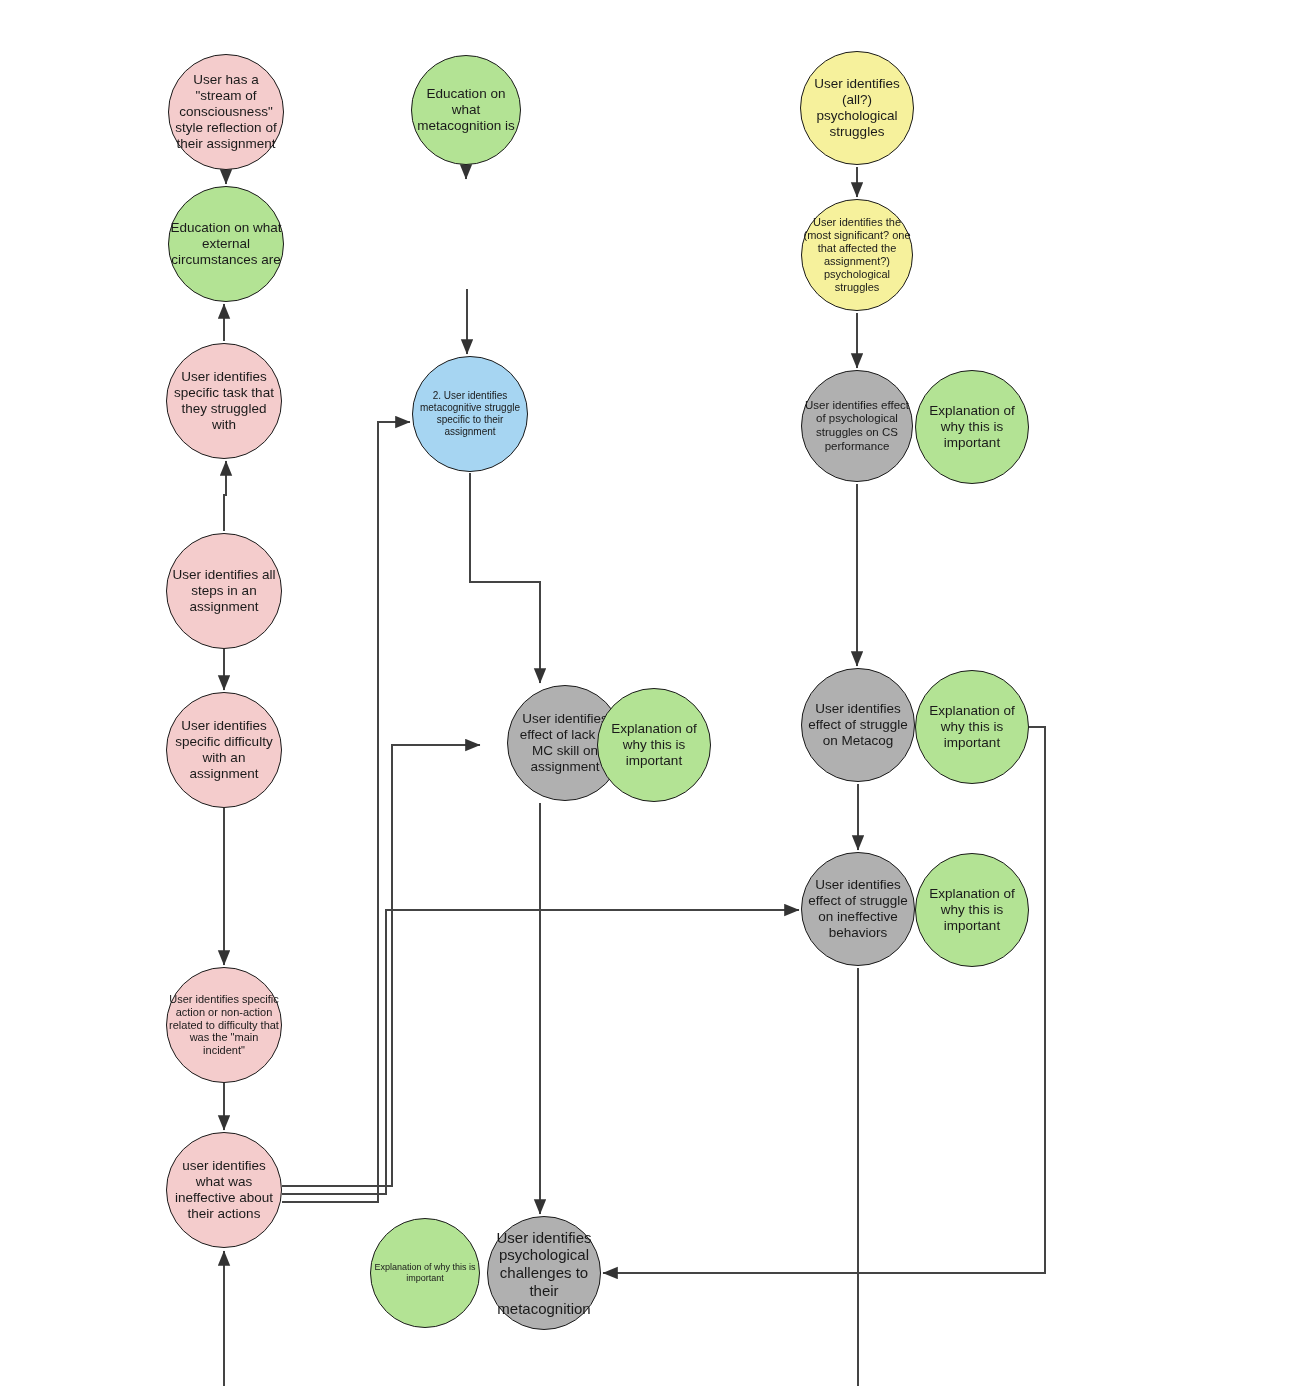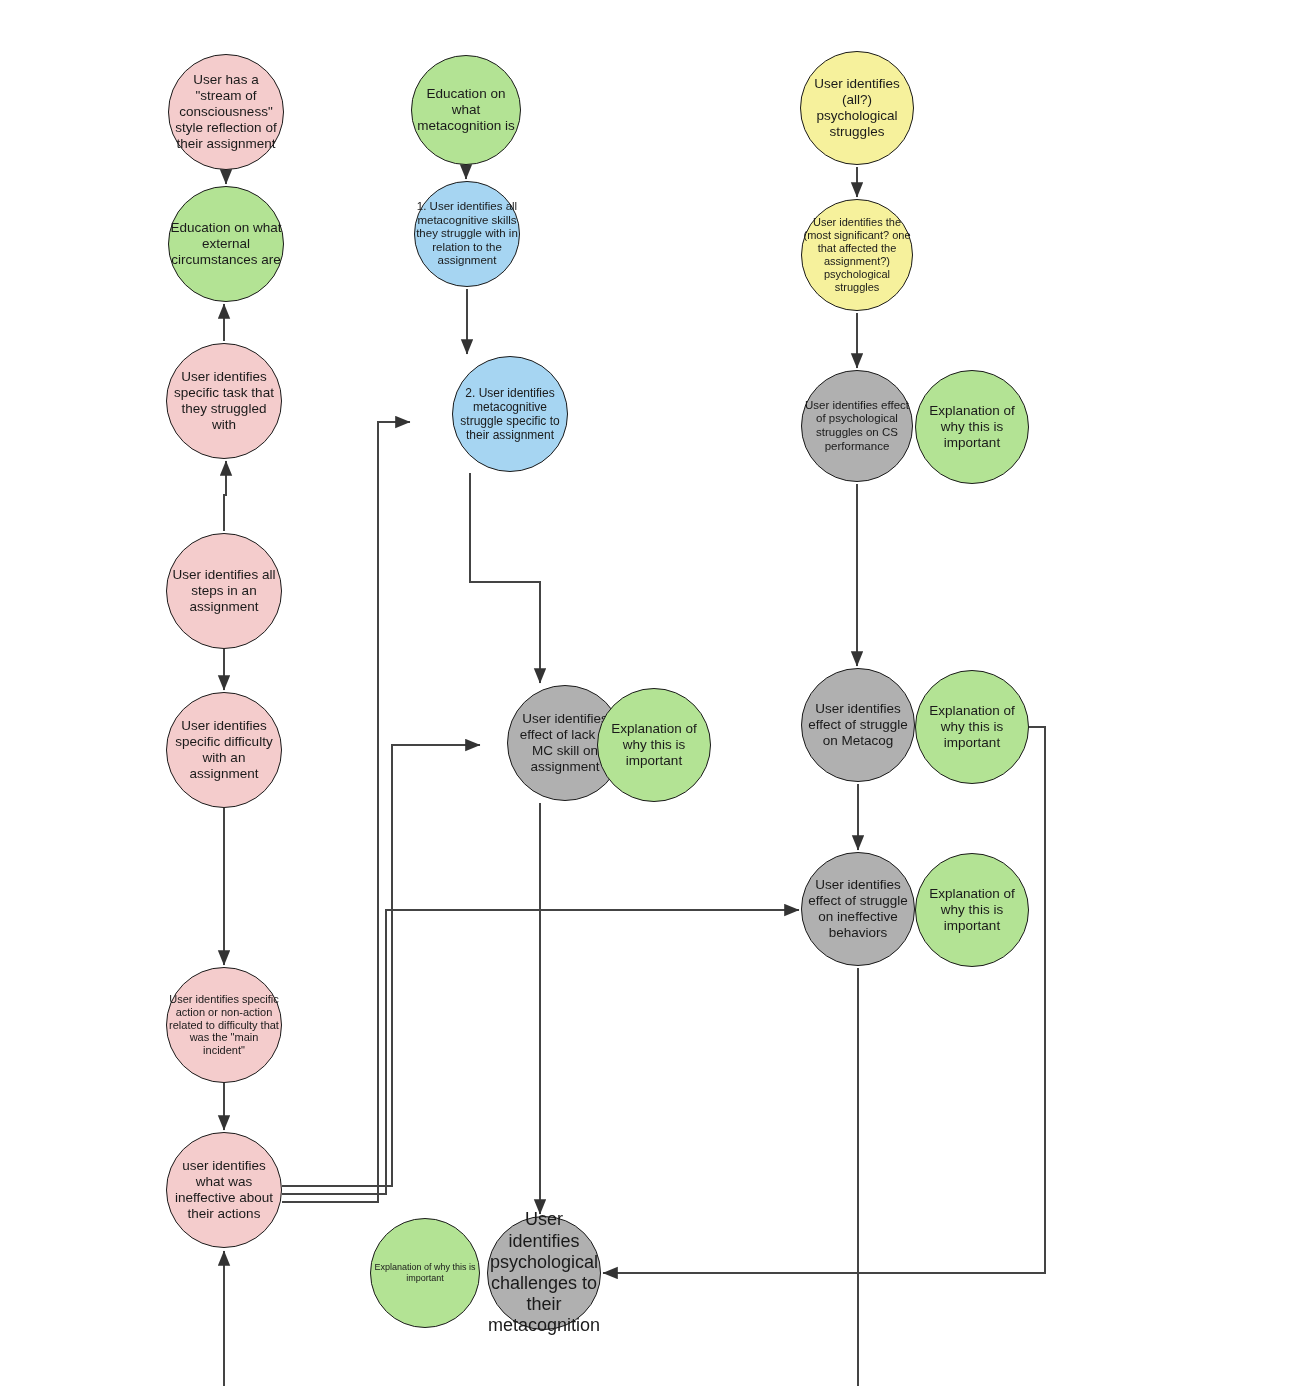--- a/index.html
+++ b/index.html
@@ -77,33 +77,30 @@
   <div class="node" style="left: 166px; top: 967px; width: 116px; height: 116px; background: rgb(244, 204, 204); font-size: 11px; border-color: rgb(26, 26, 26);">
     <span class="lbl">User identifies specific action or non-action related to difficulty that was the "main incident"</span>
   </div>
   <div class="node" style="left: 166px; top: 1132px; width: 116px; height: 116px; background: rgb(244, 204, 204); font-size: 13.5px; border-color: rgb(26, 26, 26); align-items: center;">
     <span class="lbl">user identifies what was ineffective about their actions</span>
   </div>
 
   <div class="node" style="left: 411px; top: 55px; width: 110px; height: 110px; background: rgb(179, 227, 148); font-size: 13.5px; border-color: rgb(26, 26, 26);">
     <span class="lbl">Education on what metacognition is</span>
   </div>
-  <div class="node" style="left: 414px; top: 181px; width: 106px; height: 106px; background: rgb(166, 213, 242); font-size: 11.5px; border-color: rgb(26, 26, 26);">
-    <span class="lbl">1. User identifies all metacognitive skills they struggle with in relation to the assignment</span>
-  </div>
-  <div class="node" style="left: 412px; top: 356px; width: 116px; height: 116px; background: rgb(166, 213, 242); font-size: 12px; border-color: rgb(26, 26, 26); margin-left: 40px;">
+  <div class="node" style="left: 412px; top: 356px; width: 116px; height: 116px; background: rgb(166, 213, 242); font-size: 10px; border-color: rgb(26, 26, 26);">
     <span class="lbl">2. User identifies metacognitive struggle specific to their assignment</span>
   </div>
   <div class="node" style="left: 507px; top: 685px; width: 116px; height: 116px; background: rgb(176, 176, 176); font-size: 13.5px; border-color: rgb(26, 26, 26);">
     <span class="lbl">User identifies effect of lack of MC skill on assignment</span>
   </div>
   <div class="node" style="left: 597px; top: 688px; width: 114px; height: 114px; background: rgb(179, 227, 148); font-size: 13.5px; border-color: rgb(26, 26, 26);">
     <span class="lbl">Explanation of why this is important</span>
   </div>
-  <div class="node" style="left: 487px; top: 1216px; width: 114px; height: 114px; background: rgb(176, 176, 176); font-size: 18px; border-color: rgb(26, 26, 26);">
+  <div class="node" style="left: 487px; top: 1216px; width: 114px; height: 114px; background: rgb(176, 176, 176); font-size: 15px; border-color: rgb(26, 26, 26);">
     <span class="lbl">User identifies psychological challenges to their metacognition</span>
   </div>
   <div class="node" style="left: 370px; top: 1218px; width: 110px; height: 110px; background: rgb(179, 227, 148); font-size: 9px; border-color: rgb(26, 26, 26);">
     <span class="lbl">Explanation of why this is important</span>
   </div>
 
   <div class="node" style="left: 800px; top: 51px; width: 114px; height: 114px; background: rgb(246, 241, 156); font-size: 13.5px; border-color: rgb(26, 26, 26);">
     <span class="lbl">User identifies (all?) psychological struggles</span>
   </div>
   <div class="node" style="left: 801px; top: 199px; width: 112px; height: 112px; background: rgb(246, 241, 156); font-size: 11px; border-color: rgb(26, 26, 26);">

